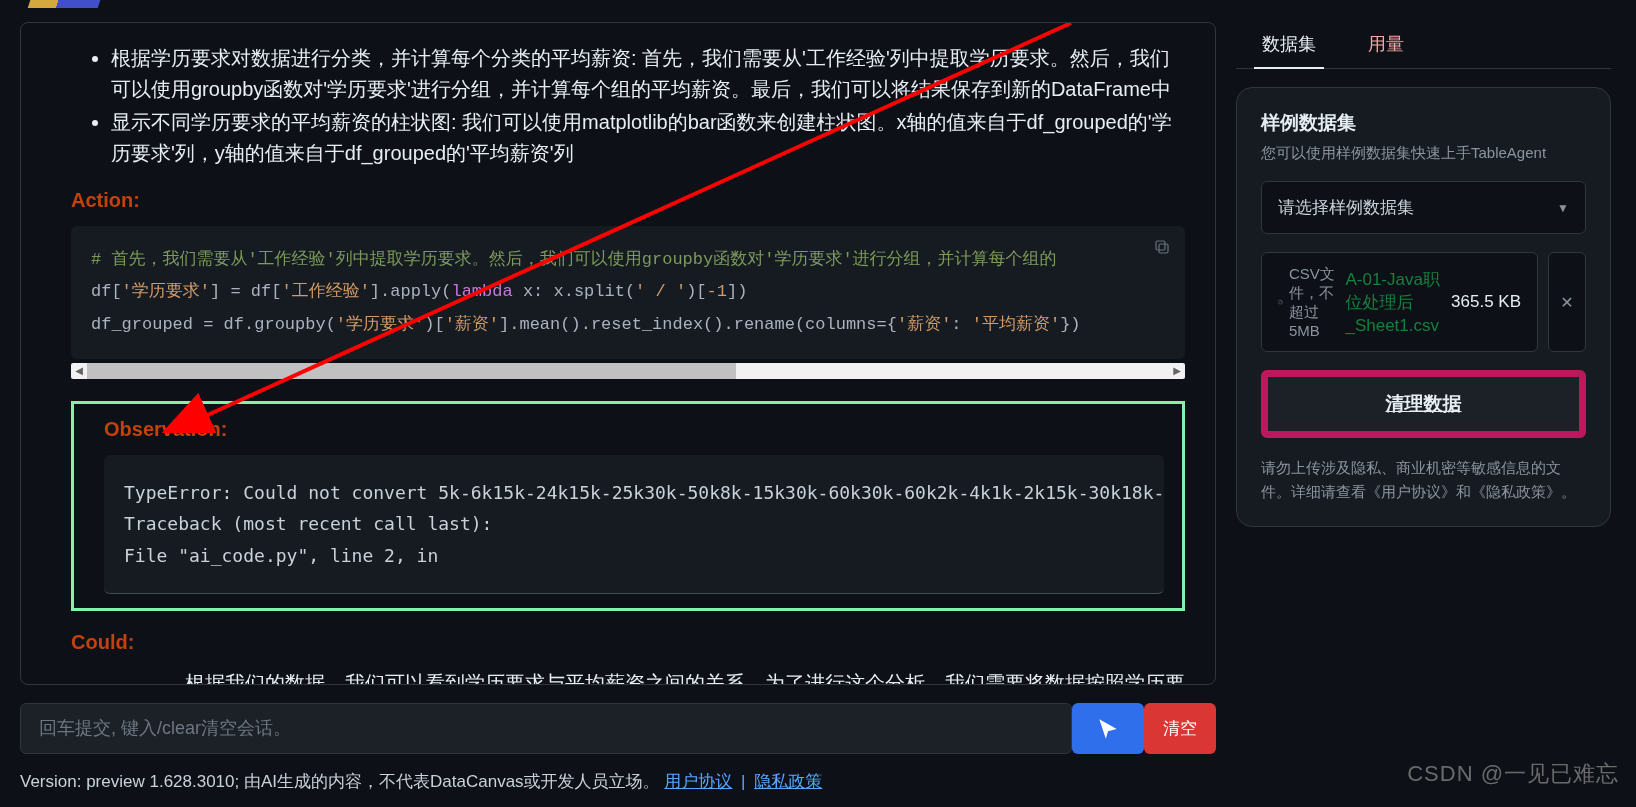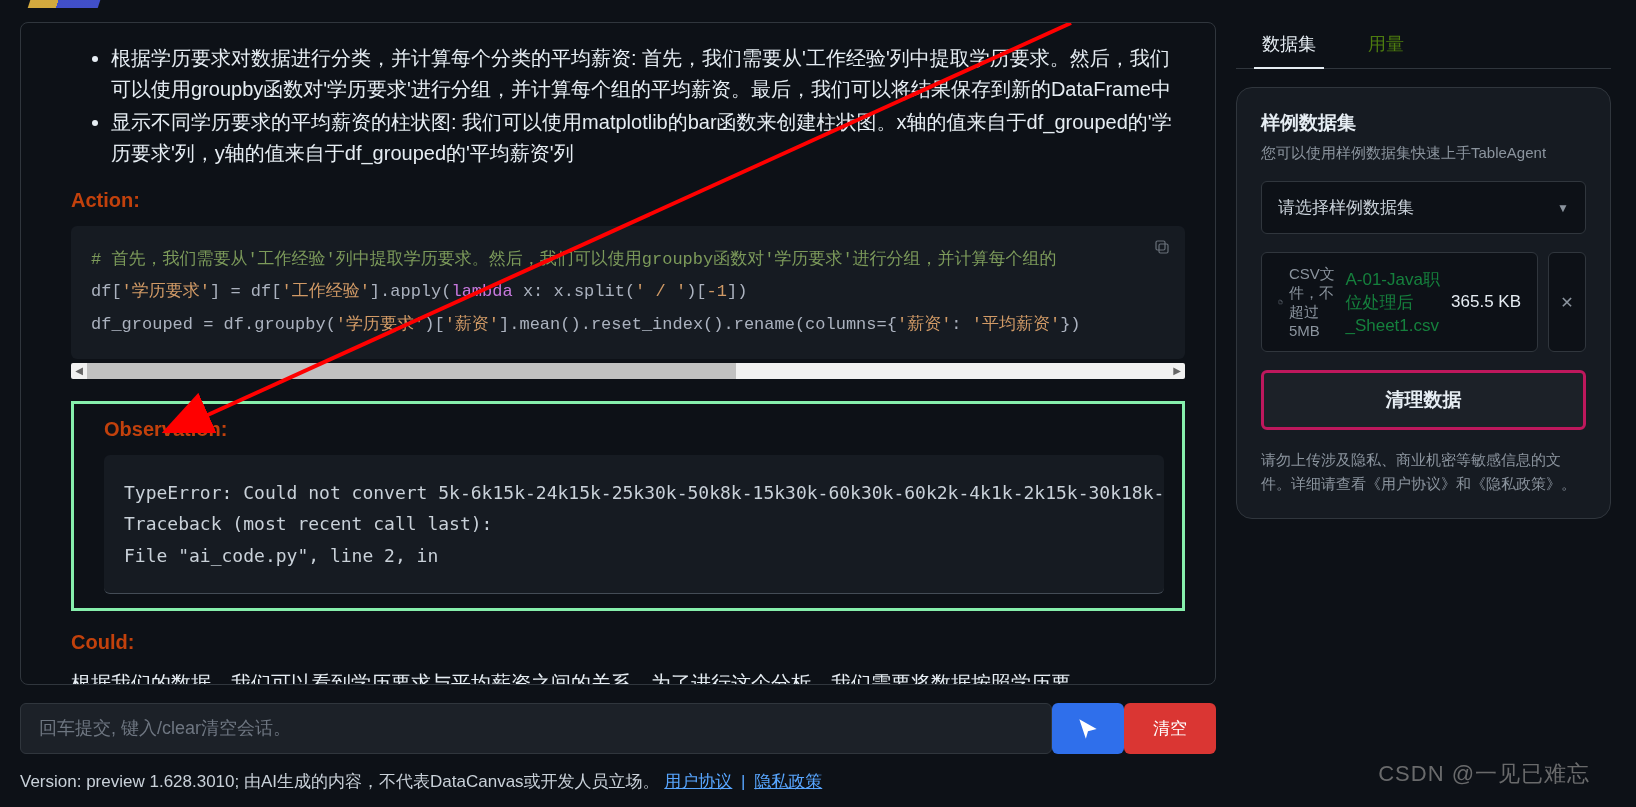--- a/index.html
+++ b/index.html
@@ -87,21 +87,21 @@
       font-family: "SFMono-Regular", Consolas, monospace;
       font-size: 18px;
       line-height: 1.75;
       color: #c9d1d9;
       margin-top: 12px;
       white-space: pre;
       overflow: hidden;
       border-bottom: 1px solid #444c56;
     }
 
-    .alaya-text { font-size: 20px; line-height: 1.55; margin-top: 14px; }
+    .alaya-text { font-size: 20px; line-height: 1.55; margin-top: 14px; text-align: right; }
 
     .red-arrow { position: absolute; pointer-events: none; z-index: 50; }
 
     .input-row { display: flex; padding: 18px 0 12px 0; align-items: stretch; }
     .chat-input {
       flex: 1;
       background: #1c2128;
       border: 1px solid #30363d;
       border-radius: 6px;
       padding: 14px 18px;
@@ -109,32 +109,32 @@
       font-size: 18px;
       outline: none;
     }
     .chat-input::placeholder { color: #6e7681; }
     .send-btn {
       width: 72px; background: #2f6feb; border: none; border-radius: 6px;
       display: flex; align-items: center; justify-content: center; cursor: pointer;
     }
     .send-btn svg { width: 26px; height: 26px; fill: #fff; }
     .clear-btn {
-      width: 92px; background: #da3633; border: none; border-radius: 6px;
+      width: 72px; background: #da3633; border: none; border-radius: 6px;
       color: #fff; font-size: 17px; cursor: pointer;
     }
 
     .footer-line { text-align: left; font-size: 17px; color: #c9d1d9; padding: 4px 0 14px 0; }
     .footer-line a { color: #58a6ff; text-decoration: underline; }
     .footer-line .sep { color: #58a6ff; margin: 0 4px; }
 
     
     .tabs { display: flex; border-bottom: 1px solid #30363d; }
     .tab {
-      padding: 12px 26px; font-size: 18px; color: #4d7c0f; cursor: pointer; position: relative;
+      padding: 12px 26px; font-size: 18px; color: #fca5a5; cursor: pointer; position: relative;
     }
     .tab.active { color: #e6edf3; }
     .tab.active::after {
       content: ''; position: absolute; left: 18px; right: 18px; bottom: -1px; height: 2px; background: #e6edf3;
     }
     .panel-card {
       background: #161b22; border: 1px solid #30363d; border-radius: 16px;
       padding: 22px 24px; margin-top: 18px;
     }
     .panel-title { font-size: 19px; font-weight: 600; margin-bottom: 8px; }
@@ -155,26 +155,26 @@
     .file-hint { display: flex; align-items: center; gap: 6px; font-size: 15px; color: #8b949e; }
     .file-hint svg { width: 14px; height: 14px; stroke: #8b949e; fill: none; stroke-width: 1.8; }
     .file-name { font-size: 17px; color: #15803d; margin-top: 4px; line-height: 1.35; }
     .file-size { font-size: 17px; color: #e6edf3; align-self: center; }
     .file-x {
       width: 38px; background: #0d1117; border: 1px solid #30363d; border-radius: 6px;
       display: flex; align-items: center; justify-content: center; cursor: pointer; color: #8b949e;
     }
     .clean-btn {
       width: 100%; margin-top: 18px; padding: 14px; background: #1c2128;
-      border: 3px solid #be185d; border-radius: 6px; color: #e6edf3; font-size: 19px;
-      font-weight: 600; cursor: pointer;
+      border: 7px solid #be185d; border-radius: 6px; color: #e6edf3; font-size: 19px;
+      font-weight: 600; cursor: pointer; text-decoration: underline;
     }
     .disclaimer { font-size: 15px; color: #8b949e; line-height: 1.6; margin-top: 18px; }
 
-    .watermark { position: absolute; right: 46px; bottom: 18px; font-size: 22px; color: #888; opacity: 0.75; letter-spacing: 1px; margin-top: 44px;}
+    .watermark { position: absolute; right: 17px; bottom: 18px; font-size: 22px; color: #888; opacity: 0.75; letter-spacing: 1px; margin-top: 44px;}
     .logo-corner { position: absolute; left: 30px; top: -6px; width: 70px; height: 14px; background: linear-gradient(90deg,#f6c445 40%,#4a5ae8 40%); transform: skewX(-18deg); opacity:0.85;}
   </style>
 </head>
 <body>
 
 <div class="logo-corner"></div>
 
 <div class="layout">
   <div class="main-col">
     <div class="conversation">

